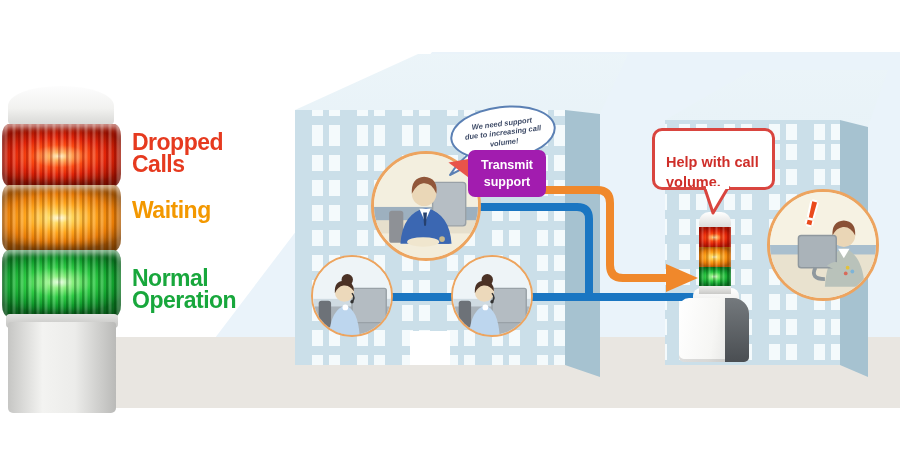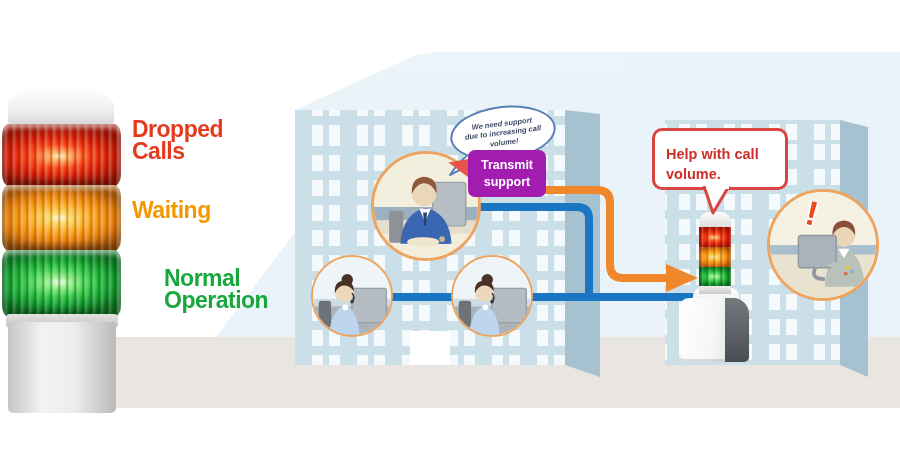--- a/index.html
+++ b/index.html
@@ -58,22 +58,22 @@
   
   .thought{left:450px;top:106px;width:106px;height:54px;background:#ffffff;border:2px solid #5b80b4;
            border-radius:50%;transform:rotate(-7deg);display:flex;flex-direction:column;
            align-items:center;justify-content:center;box-sizing:border-box;}
   .thought span{font-size:7.5px;font-style:italic;font-weight:bold;color:#3d4a66;line-height:1.25;white-space:nowrap;}
   .cmd{left:468px;top:150px;width:78px;height:47px;background:#a21caf;border-radius:7px;
        display:flex;flex-direction:column;align-items:center;justify-content:center;}
   .cmd span{color:#ffffff;font-size:12.5px;font-weight:bold;line-height:1.3;white-space:nowrap;}
   .cmd-tail{left:448px;top:157px;width:0;height:0;border-top:7px solid transparent;
             border-bottom:12px solid transparent;border-right:22px solid #e8544a;transform:rotate(8deg);}
-  .help{left:652px;top:128px;width:136px;height:62px;background:#ffffff;border:3px solid #d9453f;
-        border-radius:10px;box-sizing:border-box;padding:14px 0 0 11px;}
+  .help{left:652px;top:128px;width:123px;height:62px;background:#ffffff;border:3px solid #d9453f;
+        border-radius:10px;box-sizing:border-box;padding:22px 0 0 11px;}
   .help span{display:block;color:#cf2f2a;font-size:14.5px;font-weight:bold;line-height:1.35;white-space:nowrap;}
 
   
   .bang{left:806px;top:194px;font-size:34px;font-weight:bold;color:#ea4a1c;transform:rotate(14deg);
         text-shadow:-2px 0 0 #fff,2px 0 0 #fff,0 -2px 0 #fff,0 2px 0 #fff;}
 
   
   .cap{left:8px;top:86px;width:106px;height:40px;background:linear-gradient(180deg,#fdfdfd 0%,#f2f2f0 55%,#d6d6d4 100%);
        border-radius:52px 52px 8px 8px / 20px 20px 5px 5px;}
   .bigband{left:2px;width:119px;border-radius:7px/12px;
@@ -88,23 +88,23 @@
       repeating-linear-gradient(90deg,rgba(0,60,10,.32) 0 2px,rgba(255,255,255,.18) 3px 5px,rgba(0,0,0,0) 6px 8px),
       radial-gradient(ellipse 62% 48% at 48% 48%,#eaffe2 0%,#8af07e 18%,#2ecb44 46%,#119e2d 74%,#0a6e1f 100%);}
   .bigring{left:6px;top:314px;width:112px;height:14px;background:linear-gradient(180deg,#e3e3e1,#c2c2c0);
            border-radius:4px;}
   .bigbase{left:8px;top:322px;width:108px;height:91px;border-radius:3px 3px 5px 5px;
            background:linear-gradient(90deg,#c6c6c4 0%,#f3f3f1 32%,#ececea 62%,#babab8 100%);}
 
   
   .slabel{left:132px;width:160px;font-weight:bold;font-size:23px;line-height:22px;letter-spacing:-0.5px;}
   .slabel span{display:block;white-space:nowrap;}
-  .slabel.l0{top:118px;color:#e63a1f;}
+  .slabel.l0{top:131px;color:#e63a1f;}
   .slabel.l1{top:199px;color:#f39800;}
-  .slabel.l2{top:267px;color:#18a73c;margin-left:32px;}
+  .slabel.l2{top:267px;color:#18a73c;}
 </style>
 </head>
 <body>
 
 <div class="stage">
 
   <div class="abs backdrop"></div>
   <div class="abs ground"></div>
 
   <div class="abs roof mid"></div>

